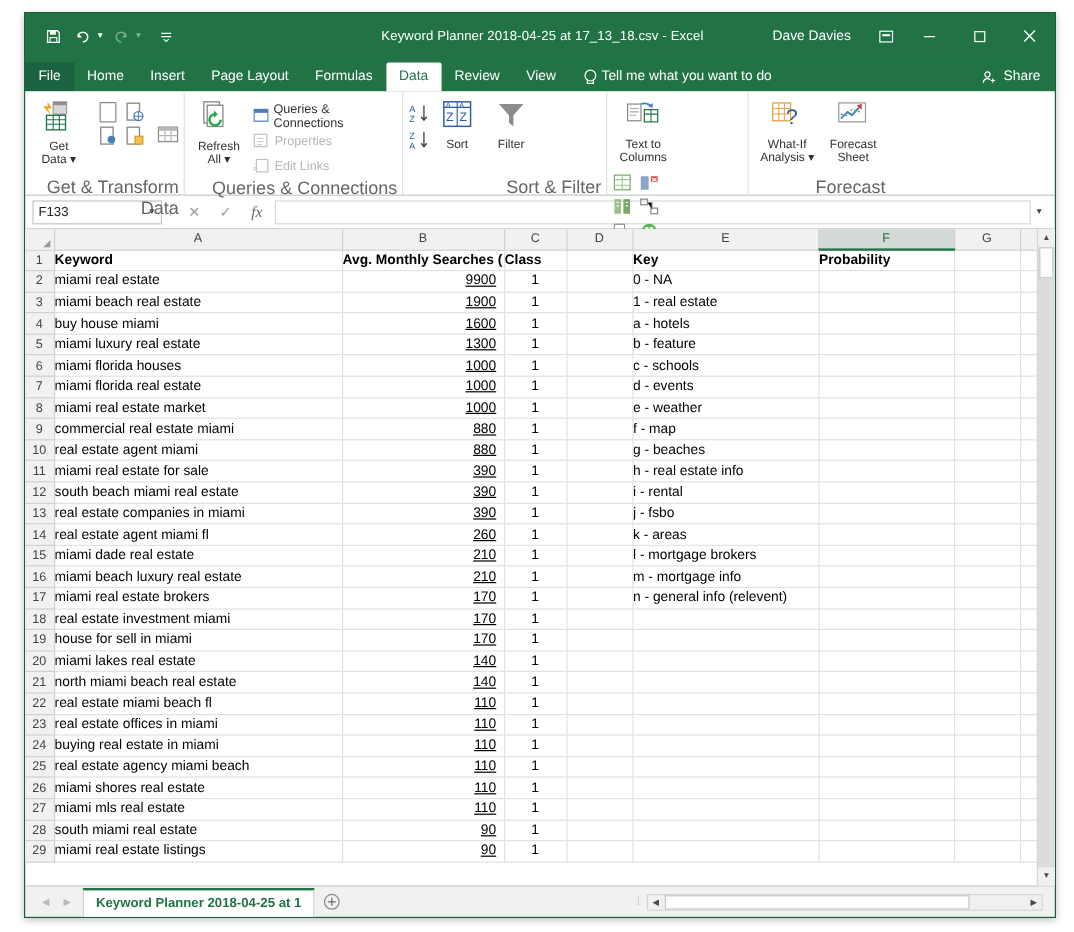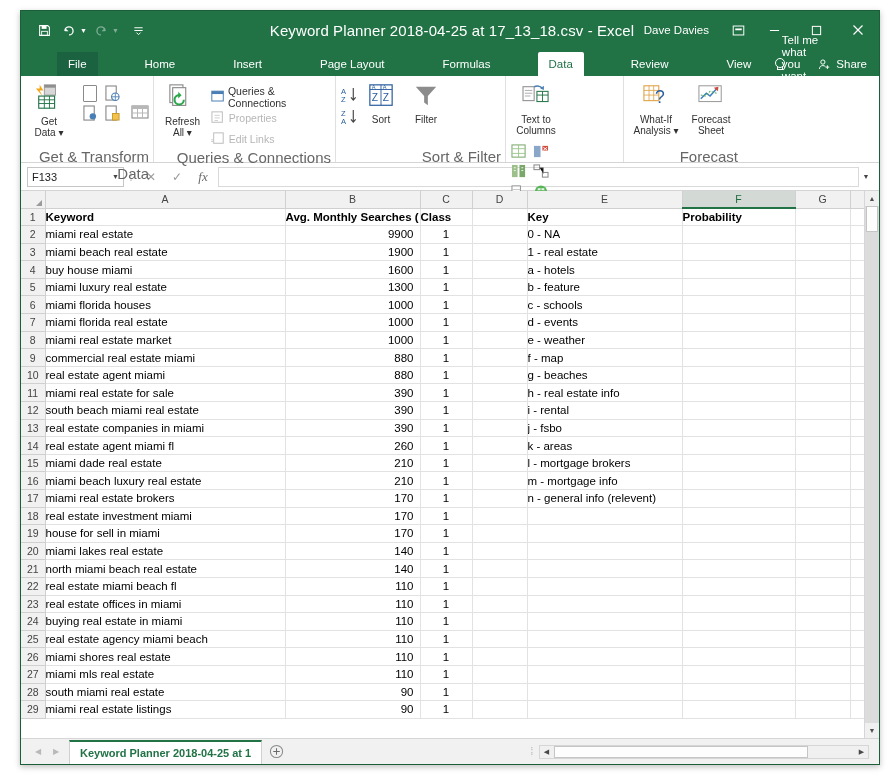--- a/index.html
+++ b/index.html
@@ -27,21 +27,21 @@
   .qat { display: flex; align-items: center; gap: 3px; padding-left: 12px; }
   .qat-btn {
     width: 22px; height: 22px; display: flex; align-items: center; justify-content: center;
     color: #ffffff; font-size: 13px; line-height: 1;
   }
   .qat-btn.dim { color: #7fae95; }
   .qat-caret { font-size: 7px; color: #ffffff; margin-left: -3px; }
   .qat-caret.dim { color: #7fae95; }
   .title-text {
     position: absolute; left: 4px; right: 0; text-align: center;
-    color: #ffffff; font-size: 15px; letter-spacing: .1px;
+    color: #ffffff; font-size: 11px; letter-spacing: .1px;
     pointer-events: none;
   }
   .tb-right {
     margin-left: auto; display: flex; align-items: center; height: 100%;
   }
   .user-name { color: #ffffff; font-size: 11.5px; margin-right: 14px; }
   .ribbon-display {
     width: 30px; height: 100%; display: flex; align-items: center; justify-content: center;
     color: #fff; font-size: 12px;
   }
@@ -50,21 +50,21 @@
     color: #ffffff; font-size: 13px;
   }
 
   
   .tabbar {
     height: 27px; background: #217346; display: flex; align-items: flex-end;
     flex: 0 0 27px; position: relative;
   }
   .tab {
     padding: 0 11px; height: 24px; line-height: 24px;
-    color: #ffffff; font-size: 11.5px; white-space: nowrap; margin-left: 36px;
+    color: #ffffff; font-size: 11.5px; white-space: nowrap;
   }
   .tab.file { background: #1b6340; }
   .tab.active {
     background: #ffffff; color: #217346; font-weight: normal;
     border-radius: 2px 2px 0 0;
   }
   .tellme {
     display: flex; align-items: center; gap: 5px;
     color: #ffffff; font-size: 11.5px; margin-left: 12px; height: 24px;
   }
@@ -120,21 +120,21 @@
     position: relative; border-radius: 1px;
   }
 
   
   .fbar {
     background: #ffffff; height: 28px; flex: 0 0 28px;
     display: flex; align-items: center; padding: 0 6px; gap: 0;
     border-bottom: 1px solid #d4d4d4;
   }
   .namebox {
-    width: 97px; height: 20px; border: 1px solid #c6c6c6; background: #fff;
+    width: 108px; height: 20px; border: 1px solid #c6c6c6; background: #fff;
     display: flex; align-items: center; padding: 0 4px; font-size: 11px; color: #222;
   }
   .namebox .nb-caret { margin-left: auto; font-size: 7px; color: #444; }
   .fgrip { width: 14px; text-align: center; color: #b5b5b5; font-size: 11px; letter-spacing:0; }
   .fbtn {
     width: 26px; height: 20px; display: flex; align-items: center; justify-content: center;
     font-size: 12px; color: #9b9b9b;
   }
   .fbtn.fx { font-style: italic; font-family: "Liberation Serif", serif; color: #6b6b6b; font-size: 13px;}
   .fedit {
@@ -171,21 +171,21 @@
   }
   .rowhead {
     width: 24px; background: #f1f1f1; border: 1px solid #d0d0d0; border-top: none; border-left: none;
     font-size: 10.5px; color: #444; text-align: center; height: 17.6px;
   }
   td.cell {
     border-right: 1px solid #e2e2e2; border-bottom: 1px solid #e2e2e2;
     height: 17.6px; font-size: 11.5px; color: #000; padding: 0 4px;
     white-space: nowrap; overflow: hidden;
   }
-  td.cell.num { text-align: right; padding-right: 6px; }
+  td.cell.num { text-align: right; padding-right: 6px; text-decoration: underline; }
   td.cell.ctr { text-align: center; }
   td.cell.hdr { font-weight: bold; }
   td.cell.clip { text-overflow: clip; }
 
   .vscroll {
     width: 15px; background: #f0f0f0; border-left: 1px solid #d6d6d6;
     display: flex; flex-direction: column; position: relative;
   }
   .sb-arrow {
     height: 15px; background: #f0f0f0; display: flex; align-items: center; justify-content: center;

